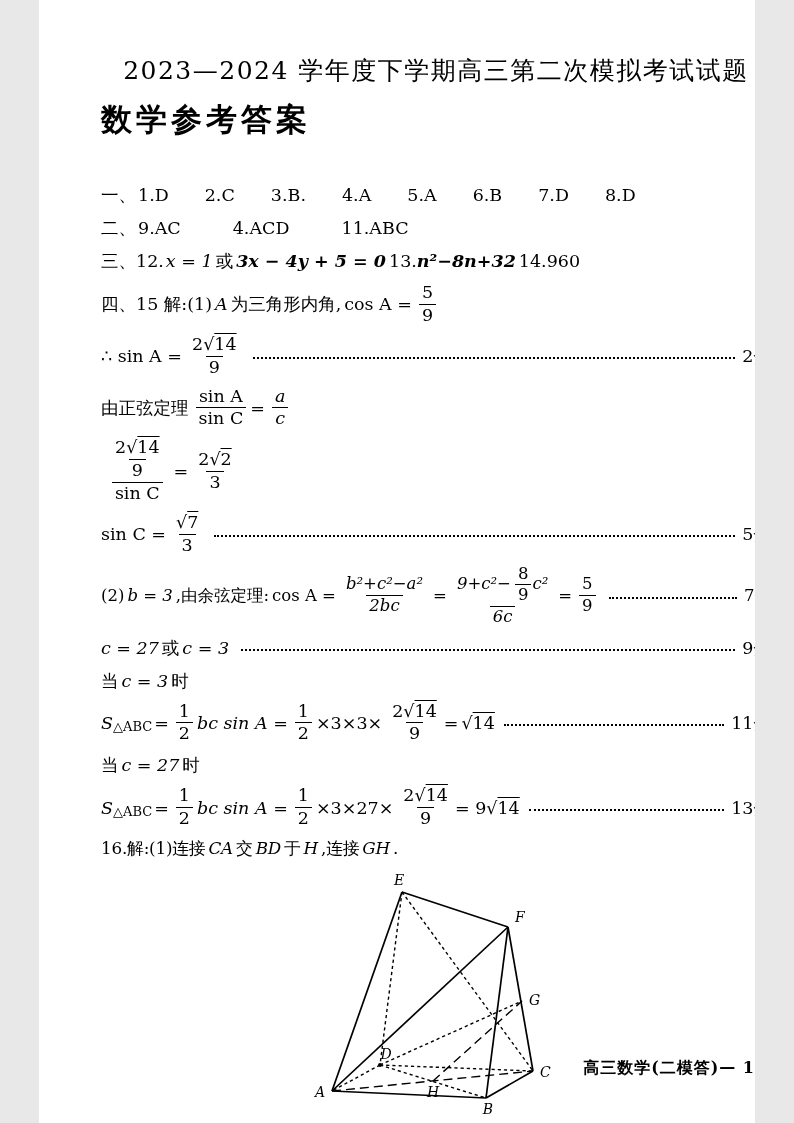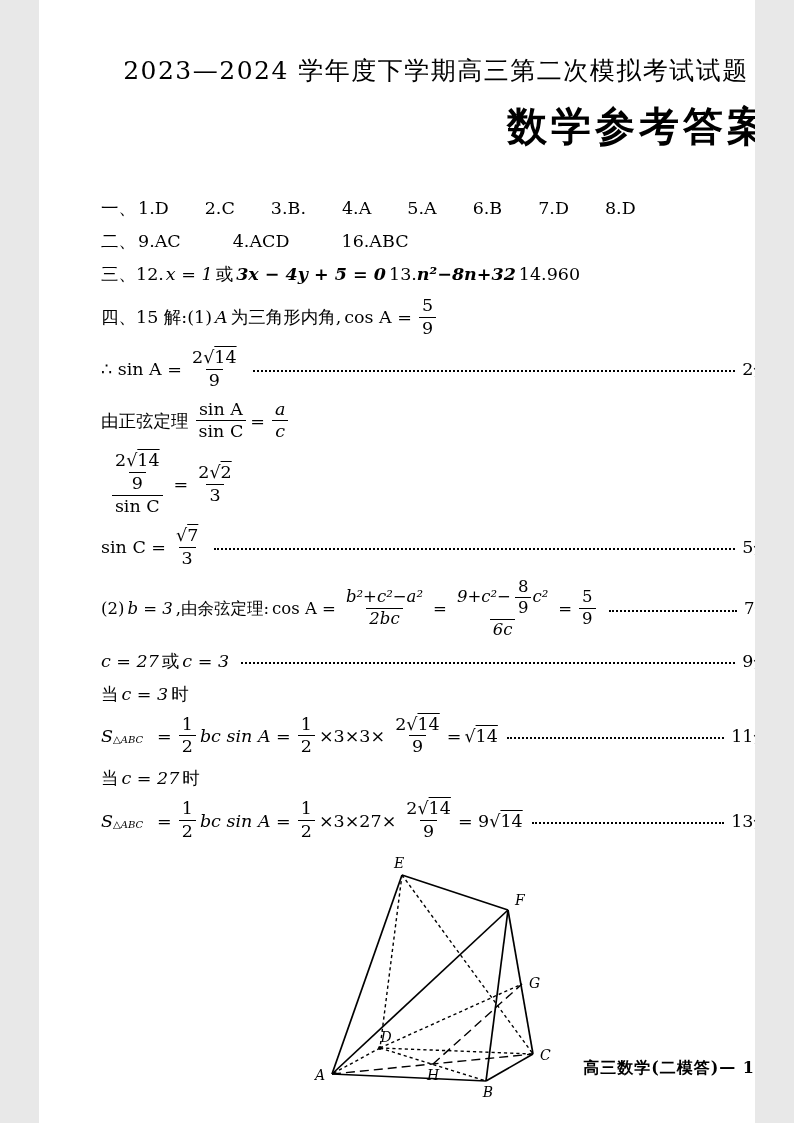--- a/index.html
+++ b/index.html
@@ -7,21 +7,21 @@
     width:716px;height:1123px;background:#ffffff;color:#000;
     position:relative;overflow:hidden;margin:0 auto;
     font-family:"DejaVu Serif","Liberation Serif",serif;
   }
   .content{position:absolute;left:62px;top:54px;width:670px;}
   .title1{
     text-align:center;font-size:25px;letter-spacing:1.5px;white-space:nowrap;
     font-weight:500;
   }
   .title2{
-    text-align:right;font-size:40px;font-weight:700;letter-spacing:4px;
+    text-align:left;font-size:31px;font-weight:700;letter-spacing:4px;
     margin-top:12px;font-family:"DejaVu Sans","Liberation Sans",sans-serif;
   }
   .ansblock{margin-top:42px;font-size:17.5px;}
   .ansrow{display:flex;align-items:baseline;margin-bottom:9px;white-space:nowrap;}
   .ansrow .lbl{margin-right:2px;}
   .g36{margin-right:36px;} .g52{margin-right:52px;} .g80{margin-right:80px;font-weight:bold;}
   .line{
     display:flex;align-items:center;font-size:17.5px;white-space:nowrap;
     margin-bottom:7px;min-height:26px;
   }
@@ -35,21 +35,21 @@
     vertical-align:middle;margin:0 4px;line-height:1.25;text-align:center;
   }
   .fr .nu{display:flex;align-items:center;justify-content:center;padding:0 3px;}
   .fr .de{display:flex;align-items:center;justify-content:center;border-top:1.4px solid #000;padding:0 3px;}
   .ol{text-decoration:overline;}
   .leader{
     flex:1;height:0;border-bottom:2.6px dotted #000;
     margin:0 7px 0 9px;position:relative;top:2px;min-width:28px;
   }
   .score{white-space:nowrap;}
-  sub.trisub{font-size:10px;font-style:italic;position:relative;top:4px;margin-right:14px;}
+  sub.trisub{font-size:13px;position:relative;top:4px;margin-right:2px;}
   .fig{margin:2px 0 4px 198px;width:272px;height:252px;}
   .fig text{font-size:14px;font-style:italic;font-family:"DejaVu Serif","Liberation Serif",serif;}
   .footer{position:absolute;left:0;right:0;top:1058px;text-align:right;font-size:16px;letter-spacing:1px;font-weight:bold;}
 </style>
 </head>
 <body>
 
 <div class="page">
   <div class="content">
 
@@ -65,21 +65,21 @@
         <span class="g36">4.A</span>
         <span class="g36">5.A</span>
         <span class="g36">6.B</span>
         <span class="g36">7.D</span>
         <span>8.D</span>
       </div>
       <div class="ansrow">
         <span class="lbl">二、</span>
         <span class="g52">9.AC</span>
         <span class="g52">4.ACD</span>
-        <span>16.ABC</span>
+        <span>11.ABC</span>
       </div>
       <div class="ansrow">
         <span class="lbl">三、12.</span>
         <span class="m">x = 1</span>
         <span class="t">或</span>
         <span class="m g80">3x − 4y + 5 = 0</span>
         <span>13.</span>
         <span class="m g80">n²−8n+32</span>
         <span>14.960</span>
       </div>
@@ -274,20 +274,23 @@
         <span class="de">9</span>
       </span>
       <span class="sym" style="margin-right:0">= 9</span>
         <span>√</span>
         <span class="ol">14</span>
       <span class="leader"></span>
       <span class="score">13分</span>
     </div>
 
     
+    <div class="blockline">
+      <span class="t">16.解:(1)连接</span><span class="m">CA</span><span class="t">交</span><span class="m">BD</span><span class="t">于</span><span class="m">H</span><span class="t">,连接</span><span class="m">GH</span><span class="t">.</span>
+    </div>
 
     
     <svg class="fig" viewBox="0 0 272 252">
 
       <g stroke="#000" stroke-width="1.4" fill="none" stroke-dasharray="3.2,3">
         <line x1="103" y1="23" x2="81" y2="196"></line>
         <line x1="103" y1="23" x2="234" y2="202"></line>
         <line x1="81" y1="196" x2="33" y2="222"></line>
         <line x1="81" y1="196" x2="234" y2="202"></line>
         <line x1="81" y1="196" x2="187" y2="229"></line>

